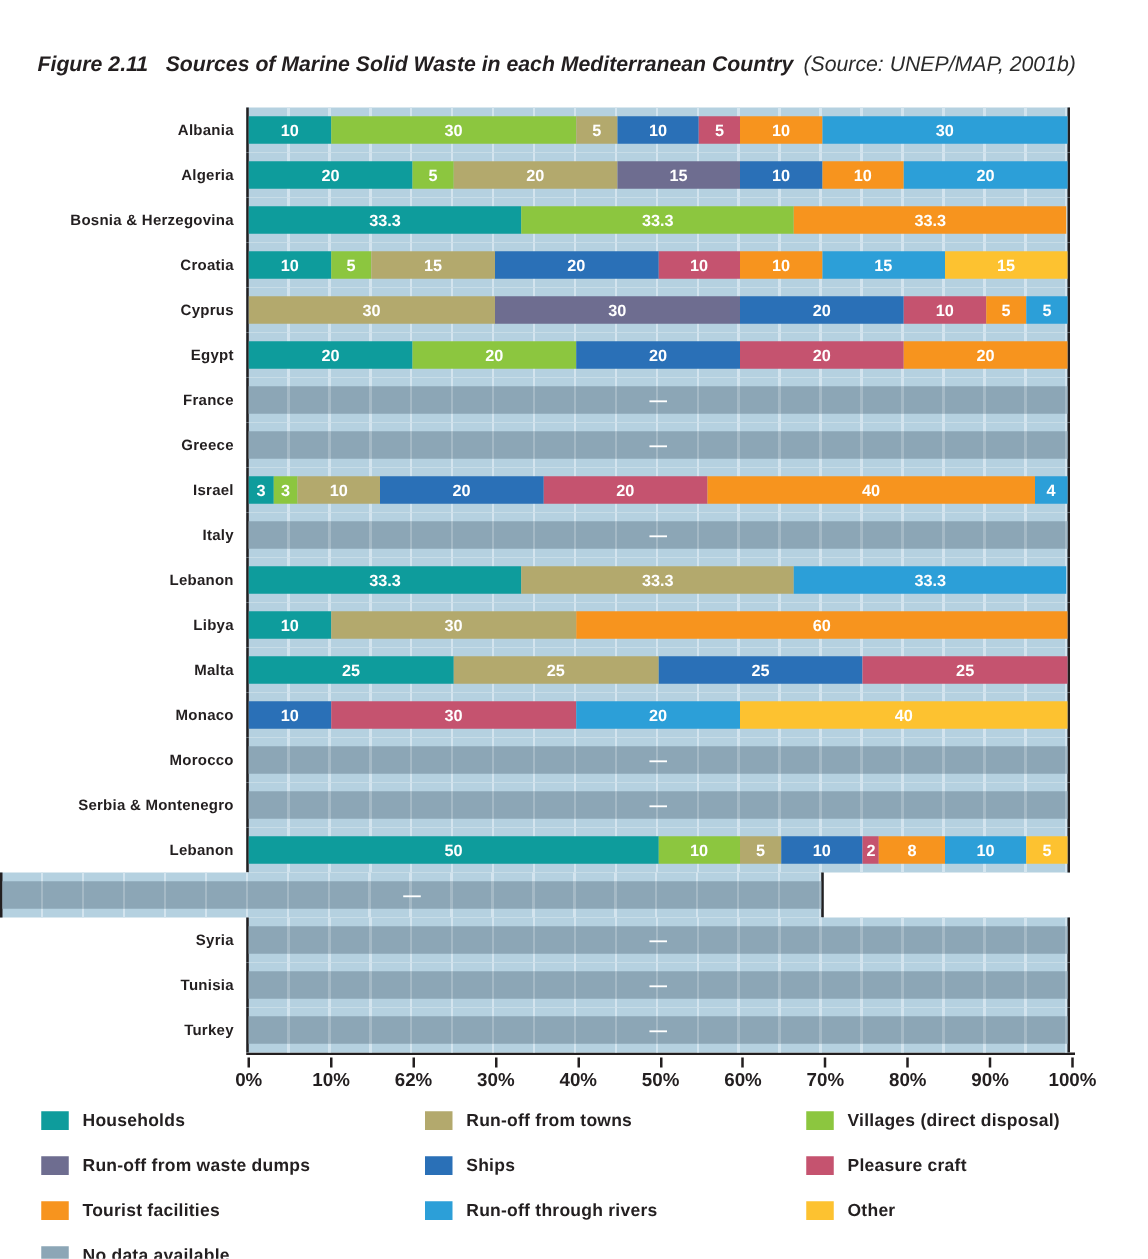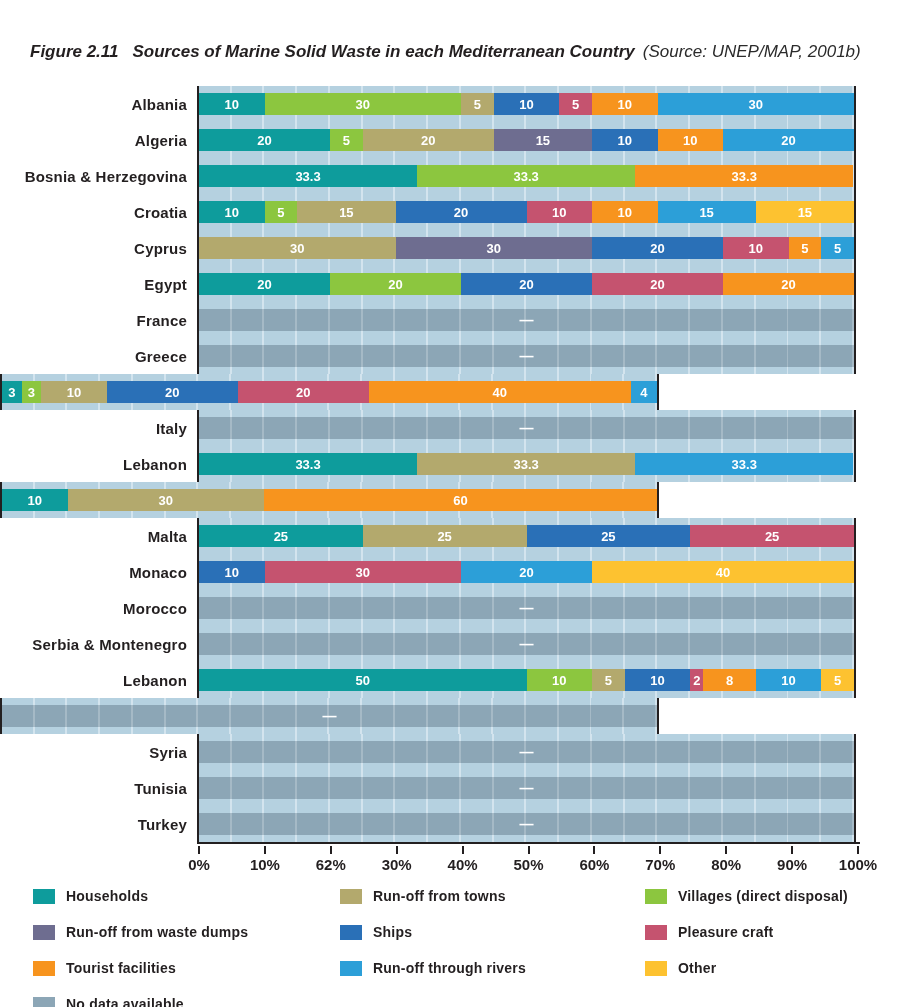--- a/index.html
+++ b/index.html
@@ -21,21 +21,21 @@
   .fig-source{font-style:italic;font-weight:normal;margin-left:8px;color:#2b2b2b;}
 
   
   .chart{margin-top:24px;}
   .row{display:flex;align-items:stretch;height:36px;}
   .country-label{
     width:197px;
     padding-right:10px;
     box-sizing:border-box;
     display:flex;align-items:center;justify-content:flex-end;
-    font-weight:bold;font-size:15px;
+    font-weight:bold;font-size:12px;
     letter-spacing:.2px;
   }
   .track{
     width:659px;
     box-sizing:border-box;
     border-left:2px solid #231F20;
     border-right:2px solid #231F20;
     background-color:#B5D1E0;
     background-image:repeating-linear-gradient(90deg,
       transparent 0, transparent calc(5% - 2px),
@@ -262,20 +262,21 @@
         </div>
         <div class="row">
           <div class="country-label">Greece</div>
           <div class="track">
             <div class="bar nodata" style="background-color: rgb(140, 166, 182);">
               <span class="nodata-dash">—</span>
             </div>
           </div>
         </div>
         <div class="row">
+          <div class="country-label">Israel</div>
           <div class="track">
             <div class="bar">
               <div class="seg" style="width: 3%; background-color: rgb(14, 156, 156);">
                 <span class="seg-val">3</span>
               </div>
               <div class="seg" style="width: 3%; background-color: rgb(140, 198, 63);">
                 <span class="seg-val">3</span>
               </div>
               <div class="seg" style="width: 10%; background-color: rgb(179, 169, 109);">
                 <span class="seg-val">10</span>
@@ -313,20 +314,21 @@
               <div class="seg" style="width: 33.3%; background-color: rgb(179, 169, 109);">
                 <span class="seg-val">33.3</span>
               </div>
               <div class="seg" style="width: 33.3%; background-color: rgb(44, 159, 216);">
                 <span class="seg-val">33.3</span>
               </div>
             </div>
           </div>
         </div>
         <div class="row">
+          <div class="country-label">Libya</div>
           <div class="track">
             <div class="bar">
               <div class="seg" style="width: 10%; background-color: rgb(14, 156, 156);">
                 <span class="seg-val">10</span>
               </div>
               <div class="seg" style="width: 30%; background-color: rgb(179, 169, 109);">
                 <span class="seg-val">30</span>
               </div>
               <div class="seg" style="width: 60%; background-color: rgb(247, 148, 30);">
                 <span class="seg-val">60</span>

